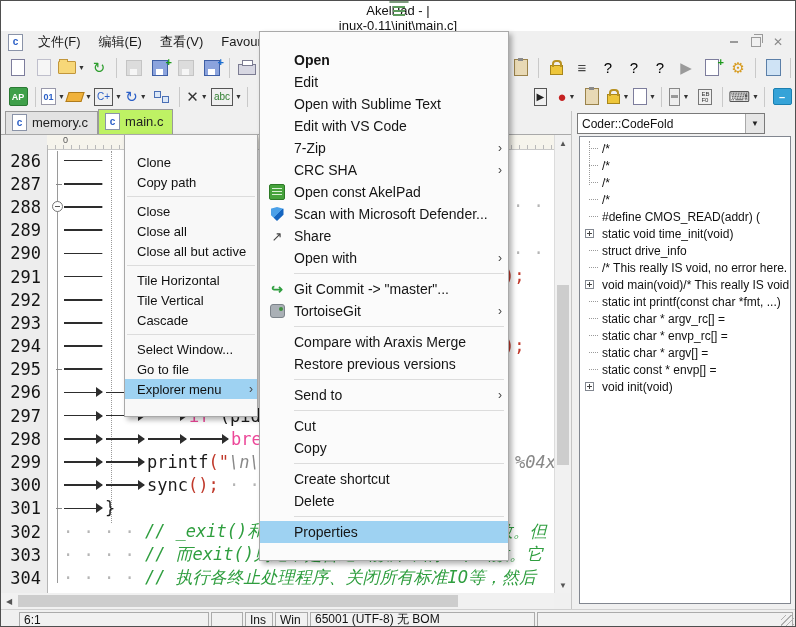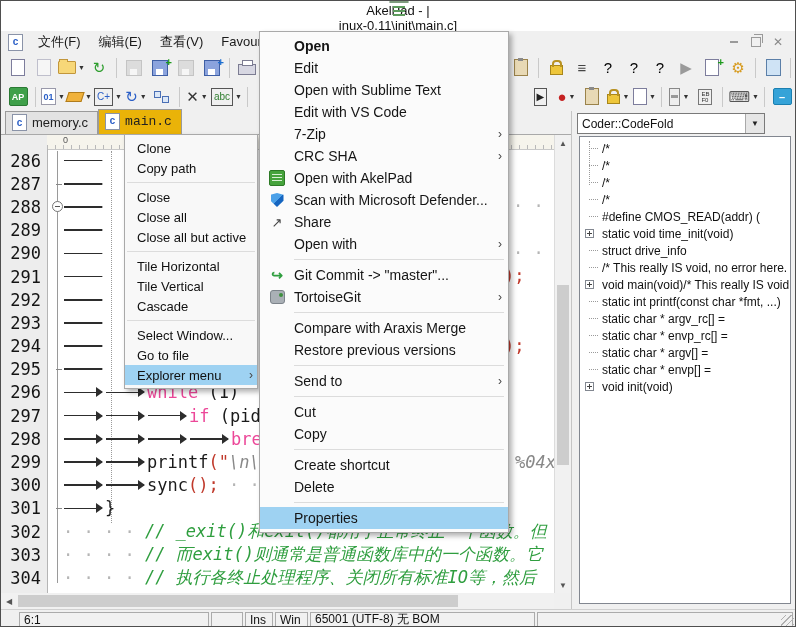--- a/index.html
+++ b/index.html
@@ -56,21 +56,21 @@
   .ic-nodes::after{content:"";position:absolute;right:0;bottom:0;width:5px;height:5px;border:1px solid #4a6fb5;background:#dbe7f7;box-shadow:-8px-?px;}
   .ic-box{border:1px solid #555;padding:0 2px;font-size:10px;display:inline-flex;align-items:center;justify-content:center;height:16px;}
   .ic-ebf0{border:1px solid #777;font-size:6px;line-height:6px;padding:1px 2px;color:#333;display:inline-block;text-align:left;}
   .ic-vslider{width:9px;height:16px;border:1px solid #888;background:#eee;position:relative;display:inline-block;}
   .ic-vslider::after{content:"";position:absolute;left:1px;right:1px;top:6px;height:3px;background:#999;}
   .ic-bluemin{width:17px;height:15px;background:#35a3d8;border:1px solid #1b7fb0;border-radius:2px;color:#fff;display:inline-flex;align-items:center;justify-content:center;font-weight:bold;font-size:11px;}
   .ic-cnum{width:13px;height:15px;border:1px solid #99a;background:#fff;color:#2b5fc7;font-size:9px;font-weight:bold;display:inline-flex;align-items:center;justify-content:center;}
   
   .tabbar{position:absolute;left:0;top:110px;width:570px;height:24px;background:#f0f0f0;border-bottom:1px solid #a9a9a9;display:flex;align-items:flex-end;padding-left:4px;box-sizing:border-box;}
   .tab{display:flex;align-items:center;gap:5px;font-size:13px;color:#222;border:1px solid #9a9a9a;border-bottom:none;padding:2px 9px 3px 6px;background:#e2e2e2;height:17px;}
-  .tab.active{background:#eab308;height:19px;position:relative;z-index:2;font-family:Liberation Mono, monospace;}
+  .tab.active{background:#bef264;height:19px;position:relative;z-index:2;}
   
   .editor{position:absolute;left:0;top:134px;width:553px;height:458px;background:#fff;overflow:hidden;}
   .ruler{position:absolute;left:46px;top:0;width:507px;height:14px;background:#f6f4ec;border-bottom:1px solid #c9c9c9;font-size:9px;color:#555;
     background-image:repeating-linear-gradient(90deg,#b9b9b9 0 1px,transparent 1px 8px);background-size:100% 4px;background-position:0 bottom;background-repeat:no-repeat;}
   .ruler-zero{position:absolute;left:16px;top:0px;}
   .ruler-caret{position:absolute;left:10px;top:0;width:17px;height:13px;background:#f3eeae;z-index:-1;}
   .ruler-wrap{position:absolute;left:0;top:0;width:553px;height:14px;background:#ededed;}
   .gutterbg{position:absolute;left:0;top:14px;width:46px;height:444px;background:#ededed;border-right:1px solid #b5b5b5;}
   .foldline{position:absolute;left:56px;top:16px;width:1px;height:432px;background:#9a9a9a;}
   .indent-guide{position:absolute;left:110px;top:16px;height:372px;width:0;border-left:1px dotted #9a9a9a;}
@@ -106,21 +106,21 @@
   .trow{height:17px;display:flex;align-items:center;white-space:nowrap;position:relative;padding-left:22px;}
   .trow .conn{position:absolute;left:9px;top:8px;width:9px;border-top:1px dotted #9a9a9a;}
   .trow .ebox{position:absolute;left:5px;top:4px;width:9px;height:9px;background:#fff;border:1px solid #828790;box-sizing:border-box;}
   .trow .ebox::before{content:"";position:absolute;left:1px;right:1px;top:3px;height:1px;background:#444;}
   .trow .ebox::after{content:"";position:absolute;top:1px;bottom:1px;left:3px;width:1px;background:#444;}
   
   .statusbar{position:absolute;left:0;top:608px;width:100%;height:19px;background:#f0f0f0;border-top:1px solid #d0d0d0;display:flex;align-items:center;font-size:12px;color:#111;}
   .sb{height:15px;border:1px solid #ababab;background:#f1f1f1;display:flex;align-items:center;padding:0 4px;box-sizing:border-box;margin-right:2px;}
   .grip{position:absolute;right:1px;bottom:1px;width:13px;height:13px;background:repeating-linear-gradient(135deg,transparent 0 3px,#b0b0b0 3px 4px);}
   
-  .menu{position:absolute;box-sizing:border-box;background:#f8f8f8;border:1px solid #a9a9a9;box-shadow:3px 3px 5px rgba(0,0,0,.3);padding:3px 0;z-index:10;}
+  .menu{position:absolute;box-sizing:border-box;background:#f8f8f8;border:1px solid #a9a9a9;box-shadow:3px 3px 5px rgba(0,0,0,.3);padding:17px 0;z-index:10;}
   #tab-menu{left:123px;top:133px;width:134px;}
   #explorer-menu{left:258px;top:30px;width:250px;z-index:11;background:#fbfbfb;}
   .mitem{display:flex;align-items:center;position:relative;}
   #tab-menu .mitem{height:20px;font-size:13px;padding:0 4px 0 12px;color:#111;}
   #explorer-menu .mitem{height:22px;font-size:14px;padding:0 6px 0 0;color:#151515;}
   #explorer-menu .mico{width:34px;flex:0 0 34px;display:flex;align-items:center;justify-content:center;}
   .mitem.hl{background:#9ed2f2;}
   .mitem .mlabel{flex:1;white-space:nowrap;overflow:hidden;}
   .mitem.bold .mlabel{font-weight:bold;}
   .marrow{font-size:12px;color:#444;margin-left:6px;}
@@ -426,21 +426,21 @@
           <div class="trow">
             <span class="conn"></span>
             <span>static char * envp_rc[] =</span>
           </div>
           <div class="trow">
             <span class="conn"></span>
             <span>static char * argv[] =</span>
           </div>
           <div class="trow">
             <span class="conn"></span>
-            <span>static char * envp[] =</span>
+            <span>static const * envp[] =</span>
           </div>
           <div class="trow">
             <span class="ebox"></span>
             <span>void init(void)</span>
           </div>
         </div>
     </div>
   </div>
 
   <div class="statusbar">
@@ -517,21 +517,21 @@
       </div>
       <div class="mitem">
         <span class="mico"></span>
         <span class="mlabel">CRC SHA</span>
         <span class="marrow">›</span>
       </div>
       <div class="mitem">
         <span class="mico">
           <span class="mi-akel"></span>
         </span>
-        <span class="mlabel">Open with AkelPad</span>
+        <span class="mlabel">Open const AkelPad</span>
       </div>
       <div class="mitem">
         <span class="mico">
           <span class="mi-defender"></span>
         </span>
         <span class="mlabel">Scan with Microsoft Defender...</span>
       </div>
       <div class="mitem">
         <span class="mico">
           <span class="mi-share">↗</span>

